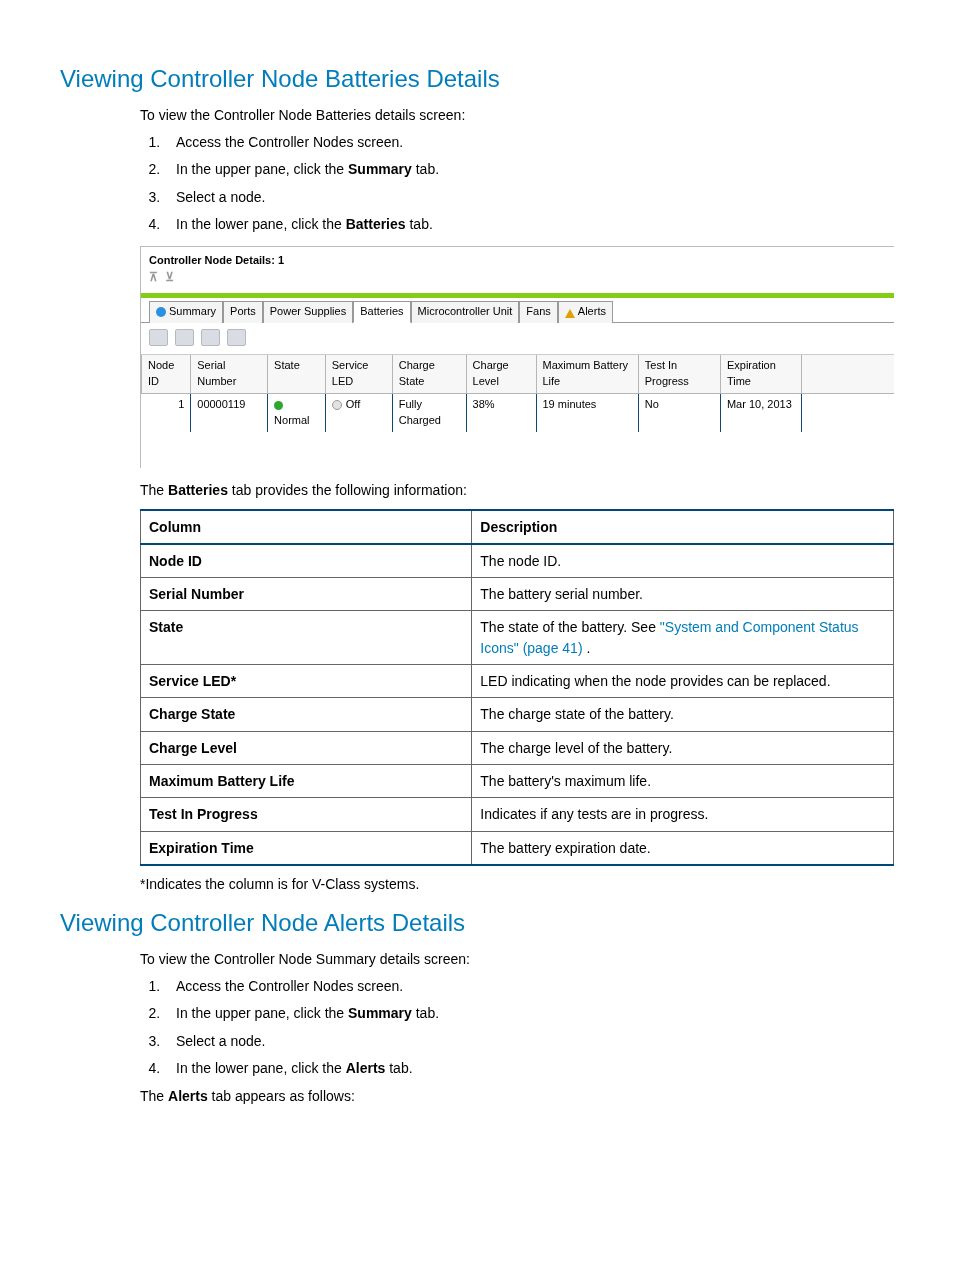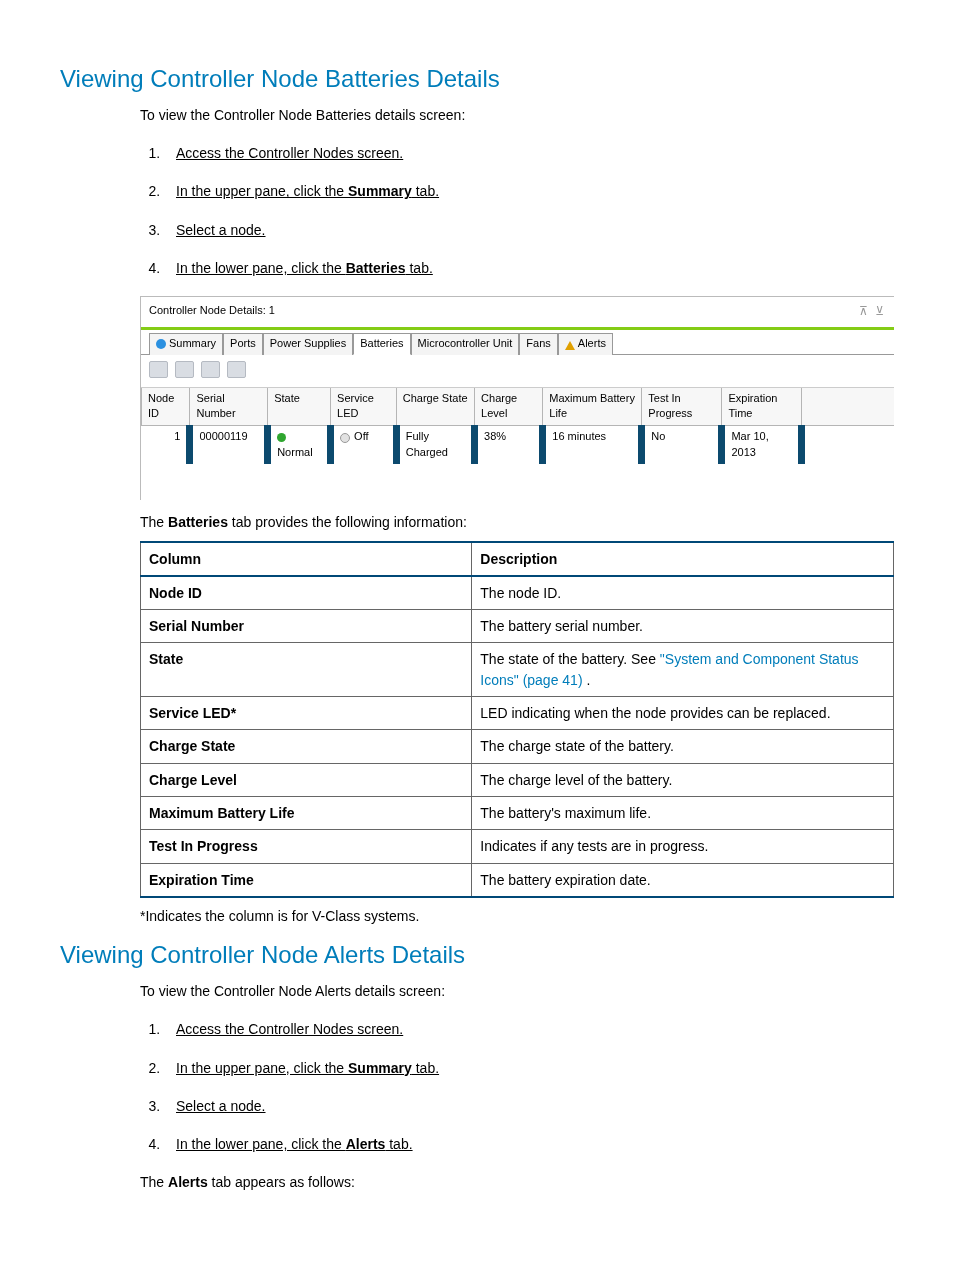--- a/index.html
+++ b/index.html
@@ -15,41 +15,42 @@
   h2.section-title {
     color: #007dba;
     font-weight: normal;
     font-size: 24px;
     margin: 12px 0 8px 0;
     font-family: "Segoe UI Light", "Arial Narrow", Arial, sans-serif;
   }
   .body-indent { margin-left: 80px; }
   p { margin: 2px 0; }
   ol { margin: 4px 0 8px 0; padding-left: 24px; }
-  ol li { padding-left: 12px; margin: 18px 0; text-decoration: underline; }
+  ol li { padding-left: 12px; margin: 7px 0; }
   strong, b { font-weight: bold; }
 
   
   .sshot {
     margin: 12px 0 12px 0;
     border: 1px solid #bbb;
     border-right: none;
     border-bottom: none;
     background: #fff;
     font-family: Tahoma, Arial, sans-serif;
     font-size: 11px;
     color: #000;
     position: relative;
   }
   .sshot .titlebar {
-    font-weight: normal;
+    font-weight: bold;
     padding: 6px 8px;
-    border-bottom: 3px solid #84cc16;
+    border-bottom: 5px solid #84cc16;
     display:flex;
     justify-content: space-between;
+    flex-direction: column;
   }
   .titlebar-icons { color:#999; font-size:12px; letter-spacing:2px;}
   .sshot .tabs {
     display:flex;
     padding: 2px 8px 0 8px;
     font-size:11px;
   }
   .sshot .tabs .tab {
     border:1px solid #999;
     border-bottom:none;
@@ -83,21 +84,21 @@
     border:1px solid #b5b5b5;
     border-top:none;
     font-size:11px;
     padding:3px 6px;
     text-align:left;
     vertical-align:top;
     font-weight:normal;
     background:#fff;
   }
   .sshot table.grid th { background:#f7f7f7; height:26px;}
-  .sshot table.grid td { border:none; border-left:7px solid #0c4a6e; }
+  .sshot table.grid td { border:none; border-left:1px solid #0c4a6e; }
   .sshot table.grid td:first-child { text-align:right; border-left:none;}
   .state-dot { display:inline-block;width:9px;height:9px;border-radius:50%;margin-right:4px;vertical-align:middle;}
   .green { background:#2fa62f;}
   .grey { background:#e2e2e2;border:1px solid #999;width:8px;height:8px;}
   .sshot .grid-wrap { padding-bottom:36px; }
 
   
   table.def {
     border-collapse:collapse;
     width:100%;
@@ -175,21 +176,21 @@
         <th>Expiration Time</th>
         <th style="border-right:none;width:80px;"></th>
       </tr>
       <tr>
         <td>1</td>
         <td>00000119</td>
         <td><span class="state-dot green"></span><span>Normal</span></td>
         <td><span class="state-dot grey"></span><span>Off</span></td>
         <td>Fully Charged</td>
         <td>38%</td>
-        <td>16 minutes</td>
+        <td>19 minutes</td>
         <td>No</td>
         <td>Mar 10, 2013</td>
         <td></td>
       </tr>
     </tbody>
         </table>
     </div>
   </div>
 
   <p><span>The </span><b>Batteries</b><span> tab provides the following information:</span></p>
@@ -238,21 +239,21 @@
         </tr>
   </tbody>
     </table>
 
   <p>*Indicates the column is for V-Class systems.</p>
 </div>
 
 <h2 class="section-title">Viewing Controller Node Alerts Details</h2>
 
 <div class="body-indent">
-  <p>To view the Controller Node Alerts details screen:</p>
+  <p>To view the Controller Node Summary details screen:</p>
   <ol>
     <li>Access the Controller Nodes screen.</li>
     <li><span>In the upper pane, click the </span><b>Summary</b><span> tab.</span></li>
     <li>Select a node.</li>
     <li><span>In the lower pane, click the </span><b>Alerts</b><span> tab.</span></li>
   </ol>
   <p><span>The </span><b>Alerts</b><span> tab appears as follows:</span></p>
 </div>
 
 <div class="footer">

